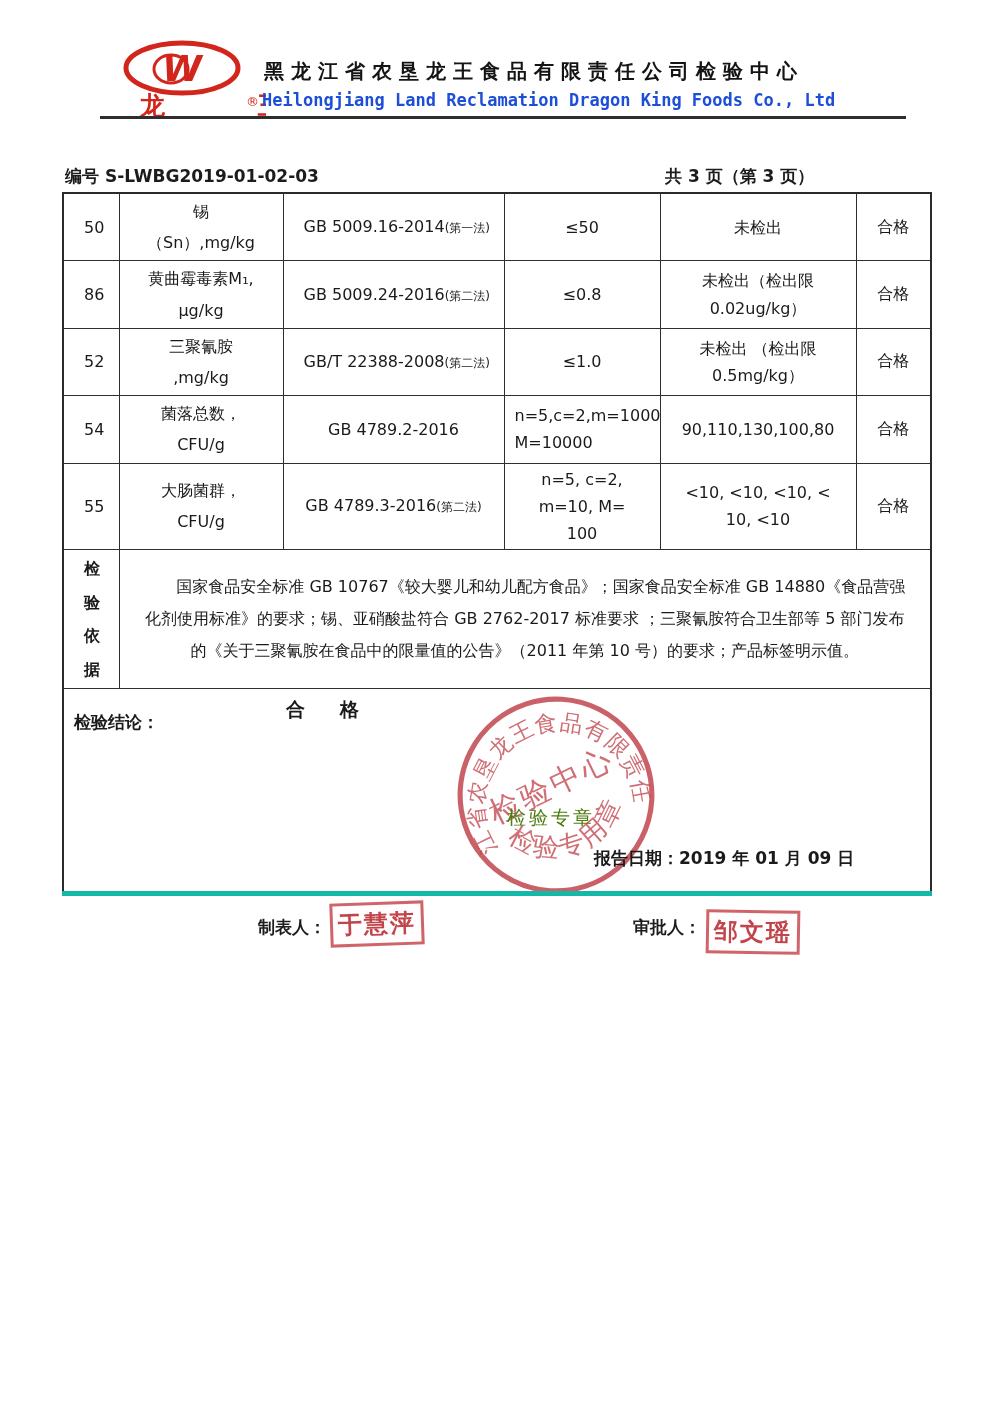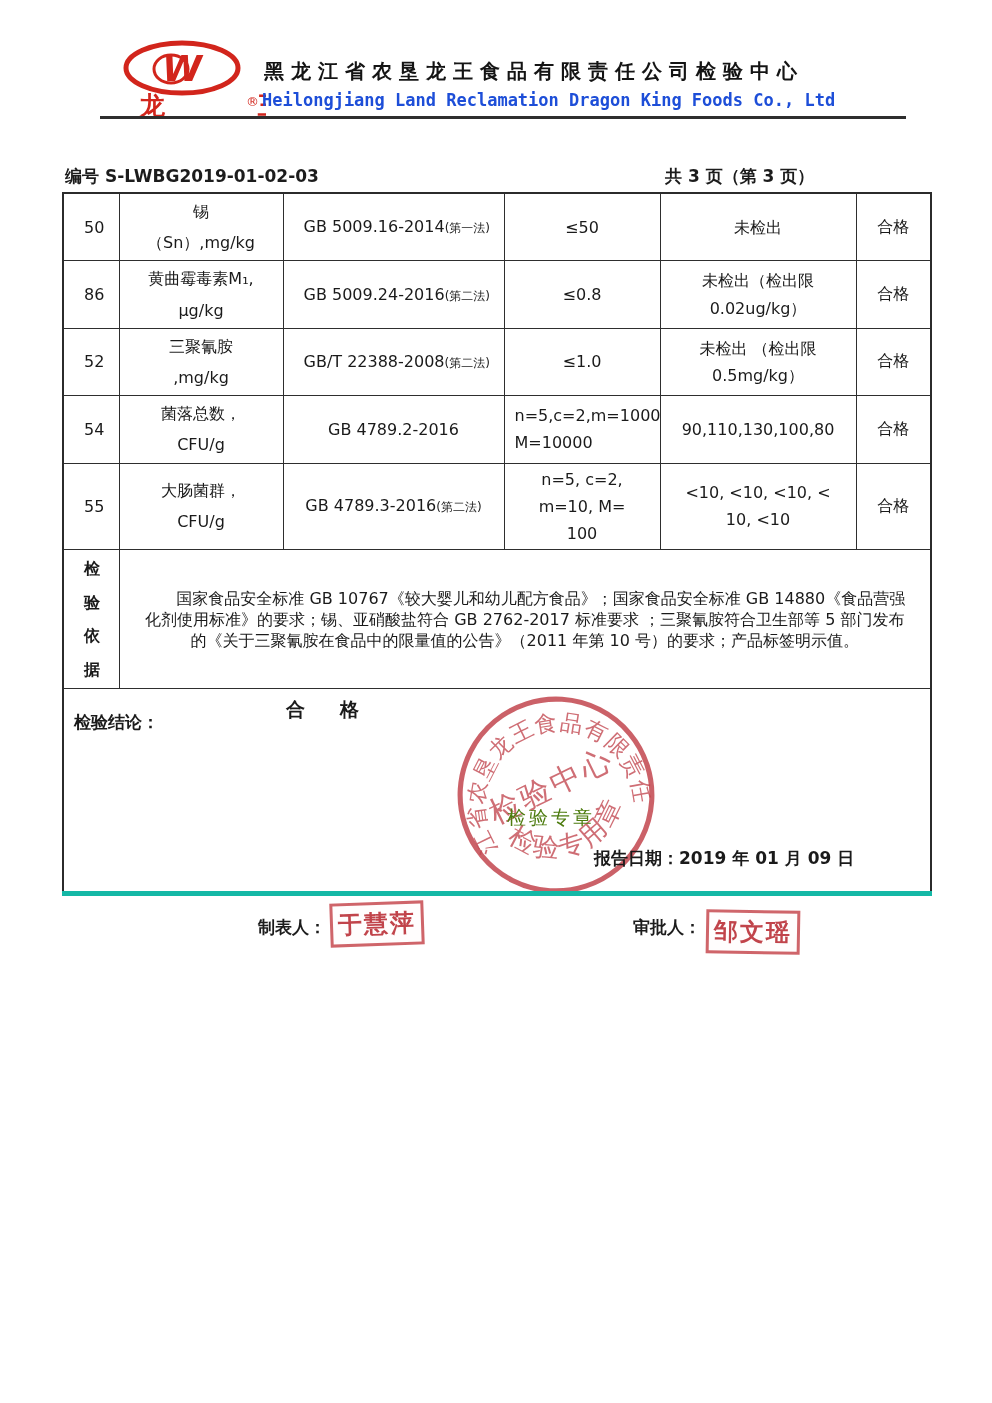--- a/index.html
+++ b/index.html
@@ -33,21 +33,21 @@
   td.c-method .note{font-size:12px;}
   td.c-method.center{text-align:center;padding-left:4px;color:#555;}
   td.c-std,td.c-res{white-space:pre-line;line-height:1.7;}
   td.c-std.left{text-align:left;padding-left:10px;}
   td.vtop{vertical-align:top;padding-top:8px;}
   td.vbottom{vertical-align:bottom;padding-bottom:14px;}
   td.vbottom2{vertical-align:bottom;padding-bottom:8px;}
   td.basis-label{font-weight:700;font-size:17px;line-height:2.1;}
   td.basis-text{
     text-align:justify;text-indent:2em;padding:6px 12px 6px 14px;
-    font-size:16px;line-height:21px;
+    font-size:16px;line-height:32px;
   }
   td.concl-cell{position:relative;vertical-align:top;padding:0;}
   .concl-label{position:absolute;left:10px;top:22px;font-size:17px;font-weight:600;white-space:nowrap;}
   .concl-value{position:absolute;left:222px;top:8px;font-size:19px;font-weight:700;
     letter-spacing:8px;white-space:nowrap;}
   
   .seal-svg{position:absolute;left:390px;top:4px;}
   .seal-overlay{position:absolute;left:443px;top:116px;font-size:19px;color:#4d7c0f;
     letter-spacing:3px;white-space:nowrap;}
   .report-date{position:absolute;left:530px;top:158px;font-size:17px;font-weight:600;white-space:nowrap;}

